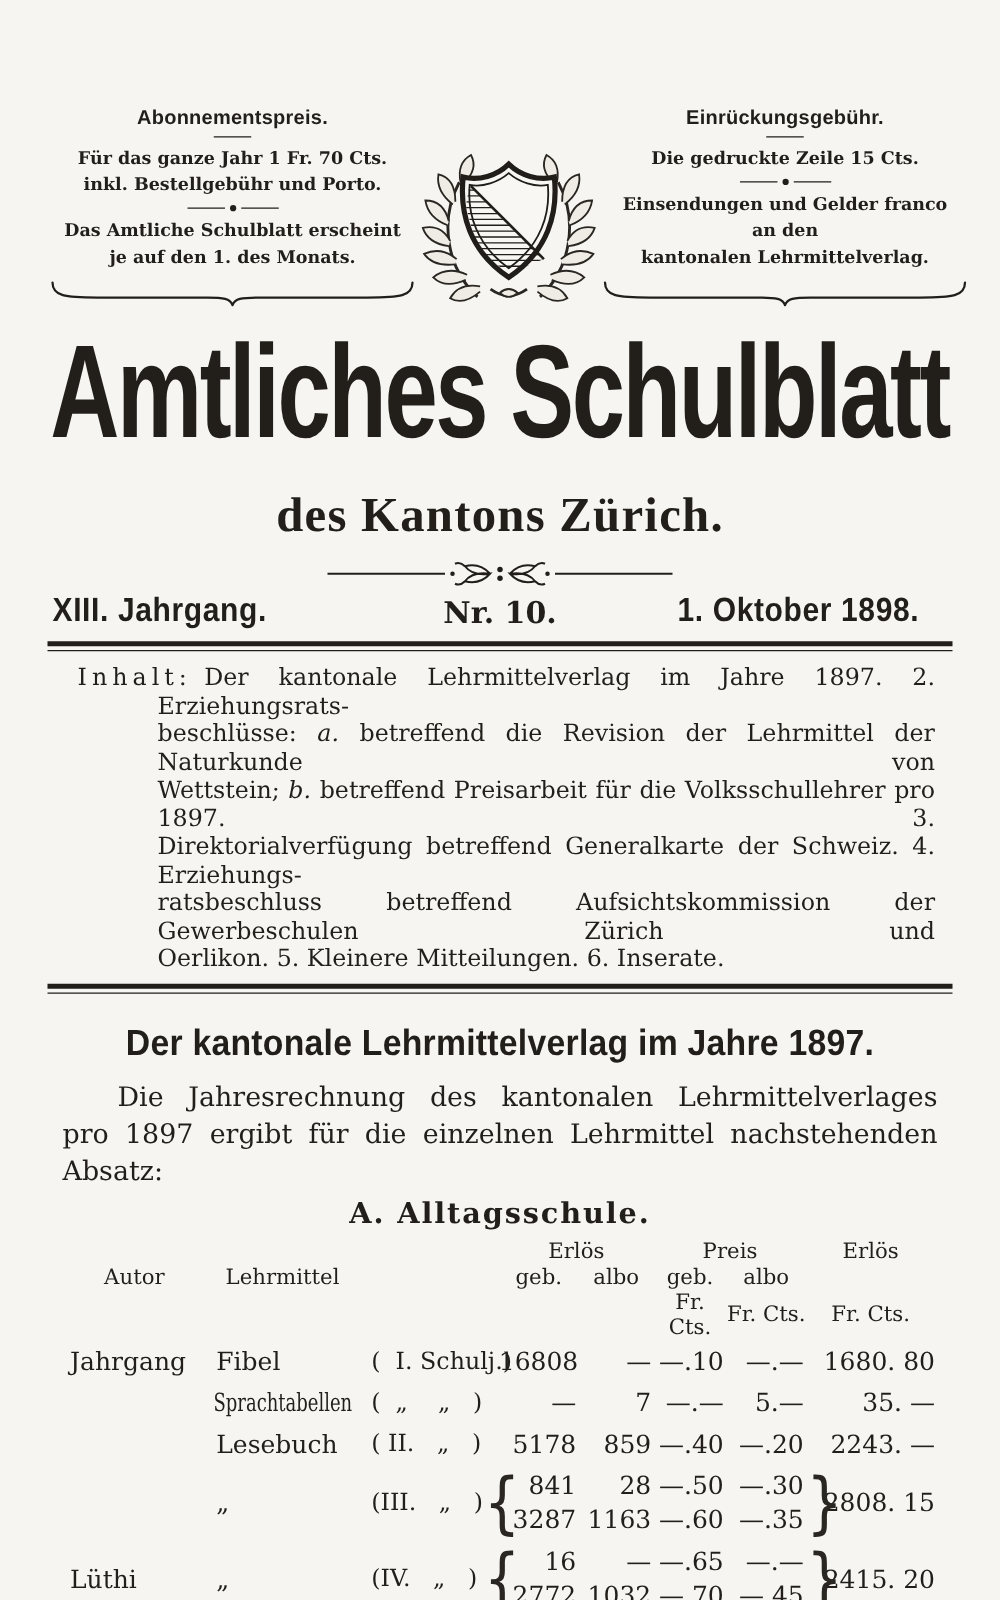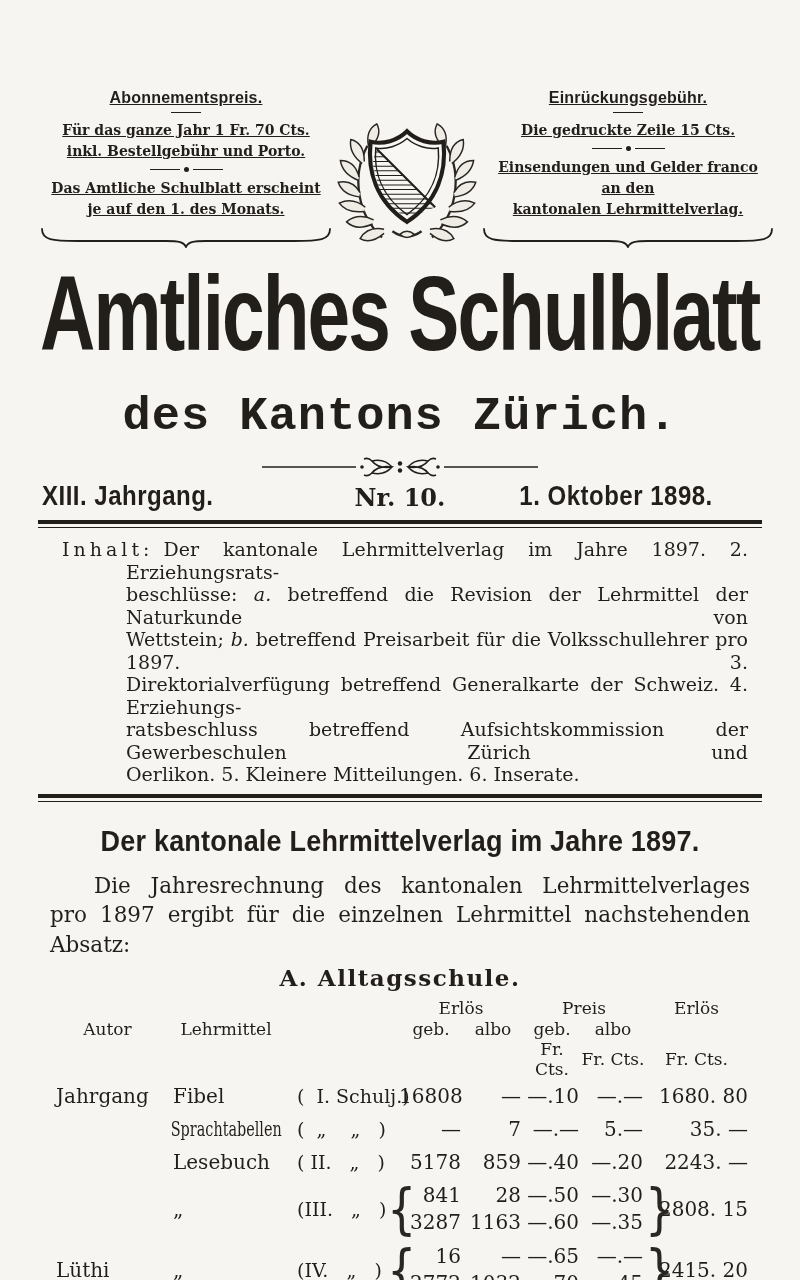--- a/index.html
+++ b/index.html
@@ -9,23 +9,22 @@
     color:#221f1b;
     font-family:"DejaVu Serif", serif;
     overflow:hidden;
     position:relative;
   }
 
   
   .top-header{
     display:flex;
     justify-content:space-between;
-    align-items:center;
+    align-items:flex-start;
     padding:86px 38px 0 38px;
-    text-decoration:underline;
   }
   .hdr-block{width:302px;text-align:center;}
   .hdr-title{
     font-family:"Liberation Sans", sans-serif;
     font-weight:bold;font-size:16px;letter-spacing:.2px;
   }
   .hdr-shortrule{width:30px;height:0;border-top:1.6px solid #221f1b;margin:5px auto 7px auto;}
   .hdr-text{font-size:14px;font-weight:bold;line-height:21px;}
   .hdr-div{display:flex;align-items:center;justify-content:center;gap:4px;margin:5px auto 6px auto;}
   .hdr-div .ln{width:30px;border-top:1.4px solid #221f1b;height:0;}
@@ -45,42 +44,42 @@
     font-family:"Liberation Sans", sans-serif;
     font-weight:bold;
     font-size:79px;
     letter-spacing:-2px;
     transform:scale(.97,1.34);
     transform-origin:center top;
     white-space:nowrap;
   }
   .masthead-sub{
     text-align:center;
-    font-family:Liberation Mono, monospace;
+    font-family:Liberation Serif, serif;
     font-weight:bold;
-    font-size:47px;
+    font-size:39px;
     letter-spacing:1px;
     margin-top:16px;
   }
   .ornament{display:block;margin:12px auto 4px auto;}
 
   
   .issue-line{
     display:flex;justify-content:space-between;align-items:baseline;
     margin:2px 42px 0 42px;
   }
   .issue-line>div{flex:1;}
   .issue-vol,.issue-date{
     font-family:"Liberation Sans", sans-serif;font-weight:bold;font-size:24px;
     transform:scaleY(1.12);transform-origin:left bottom;display:inline-block;
     letter-spacing:.5px;
   }
   .issue-no{font-family:"DejaVu Serif", serif;font-weight:bold;font-size:24px;}
   .issue-c{text-align:center;}
-  .issue-r{text-align:left;}
+  .issue-r{text-align:center;}
   .issue-r .issue-date{transform-origin:right bottom;}
 
   .dbl-rule{margin:8px 38px 0 38px;border-top:4px solid #221f1b;border-bottom:1.6px solid #221f1b;height:3px;}
 
   
   .inhalt{
     margin:10px 52px 8px 52px;
     font-size:19px;line-height:22.5px;
   }
   .inhalt-line{padding-left:74px;text-indent:0;text-align:justify;text-align-last:justify;}

